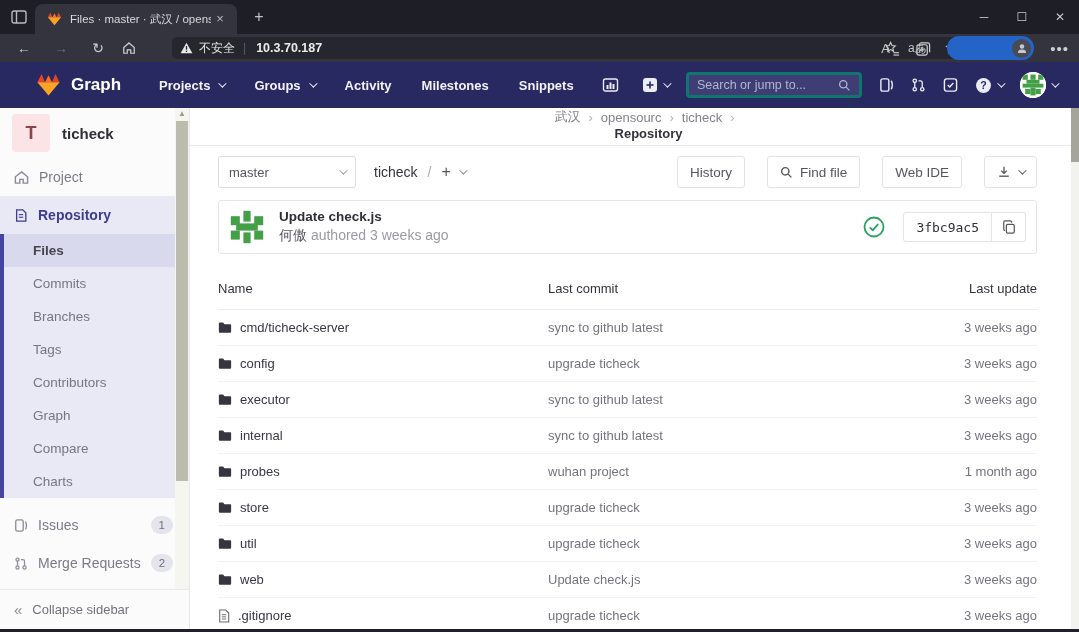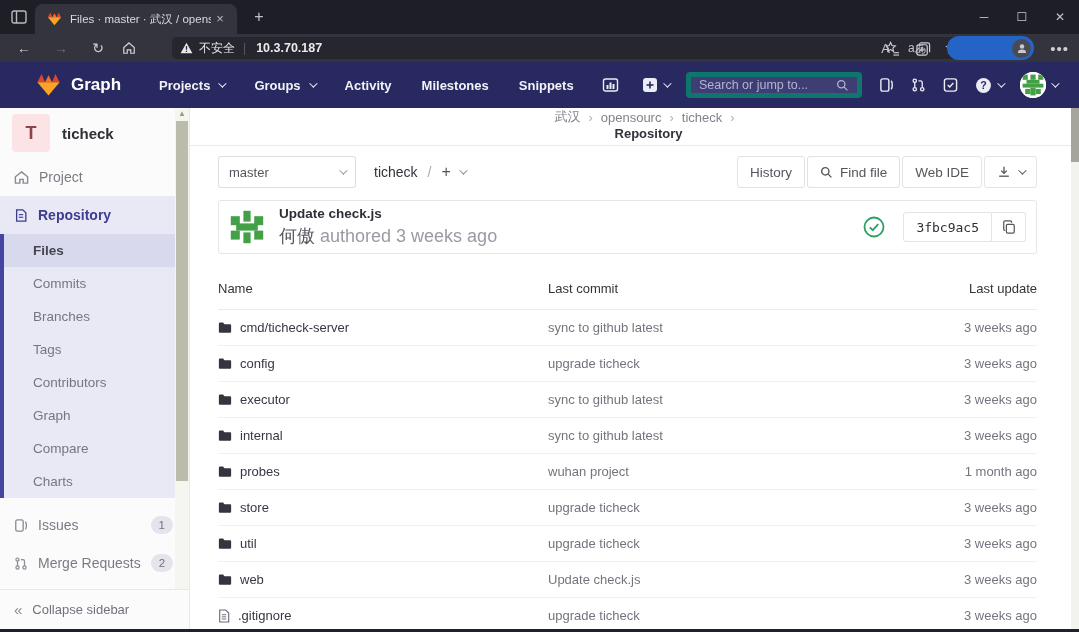--- a/index.html
+++ b/index.html
@@ -32,21 +32,21 @@
 
   
   .gl-navbar { position:absolute; left:0; top:62px; width:1079px; height:46px; background:#292961; display:flex; align-items:center; }
   .gl-logo { display:flex; align-items:center; margin-left:36px; gap:10px; }
   .gl-logo-text { color:#fff; font-size:17px; font-weight:bold; }
   .gl-menu { display:flex; align-items:center; margin-left:38px; gap:30px; list-style:none; }
   .gl-menu-item { color:#f2f2fa; font-size:13px; font-weight:bold; display:flex; align-items:center; gap:8px; white-space:nowrap; }
   .chev { width:6px; height:6px; border-right:1.5px solid currentColor; border-bottom:1.5px solid currentColor; transform:rotate(45deg) translateY(-2px); display:inline-block; }
   .gl-chart-btn { margin-left:28px; }
   .gl-right { margin-left:auto; display:flex; align-items:center; gap:17px; margin-right:22px; }
-  .gl-search { width:176px; height:26px; background:#3e3d74; border:5px solid #0f766e; border-radius:4px; display:flex; align-items:center; padding:0 8px; }
+  .gl-search { width:176px; height:26px; background:#3e3d74; border:3px solid #0f766e; border-radius:4px; display:flex; align-items:center; padding:0 8px; }
   .gl-search input { flex:1; background:transparent; border:none; outline:none; font-size:12.5px; color:#d6d6ea; font-family:"Liberation Sans",sans-serif; width:130px; }
   .gl-search input::placeholder { color:#b4b4d4; }
   .gl-ic { color:#ececf6; display:flex; align-items:center; gap:5px; }
   .gl-avatar { width:26px; height:26px; border-radius:50%; overflow:hidden; background:#fff; }
 
   
   .sidebar { position:absolute; left:0; top:108px; width:190px; height:521px; background:#fbfbfc; border-right:1px solid #e8e8ec; }
   .project-head { height:50px; display:flex; align-items:center; padding:0 12px; }
   .project-avatar { width:38px; height:38px; border-radius:4px; background:#fbe3e6; color:#8f4248; font-size:18px; font-weight:bold; display:flex; align-items:center; justify-content:center; }
   .project-name { margin-left:12px; font-size:15px; font-weight:bold; color:#2f2f35; }
@@ -72,27 +72,27 @@
   .breadcrumb .sep { color:#b2b2ba; margin:0 8px; }
   .breadcrumb .current { color:#32323a; font-weight:bold; }
   .controls { margin:10px 42px 0 28px; display:flex; align-items:center; }
   .branch-select { width:138px; height:32px; border:1px solid #dcdce2; border-radius:3px; background:#fff; display:flex; align-items:center; padding:0 10px; font-size:13px; color:#55555d; }
   .branch-select .chev { margin-left:auto; color:#9a9aa2; }
   .path-crumb { display:flex; align-items:center; margin-left:18px; gap:10px; font-size:14px; }
   .path-crumb .proj { color:#33333b; text-decoration:none; }
   .path-crumb .slash { color:#a8a8b0; }
   .path-plus { color:#55555d; font-size:16px; display:flex; align-items:center; gap:8px; }
   .path-plus .chev { color:#8a8a92; }
-  .ctrl-right { margin-left:auto; display:flex; align-items:flex-end; gap:2px; }
+  .ctrl-right { margin-left:auto; display:flex; align-items:flex-end; gap:22px; }
   .btn { height:32px; border:1px solid #e2e2e8; border-radius:3px; background:#fff; color:#55555d; font-size:13.5px; display:flex; align-items:center; padding:0 12px; gap:7px; font-family:"Liberation Sans",sans-serif; }
   .commit-box { margin:12px 42px 0 28px; height:54px; border:1px solid #e6e6ea; border-radius:3px; display:flex; align-items:center; padding:0 10px; }
   .commit-avatar { width:36px; height:36px; border-radius:4px; overflow:hidden; flex:0 0 36px; }
   .commit-text { margin-left:14px; }
   .commit-title { font-size:13.5px; font-weight:bold; color:#2e2e36; }
-  .commit-sub { font-size:18px; margin-top:3px; }
+  .commit-sub { font-size:14px; margin-top:3px; }
   .commit-author { color:#55555d; }
   .commit-authored { color:#9a9aa4; }
   .commit-right { margin-left:auto; display:flex; align-items:center; }
   .sha-group { display:flex; margin-left:18px; }
   .sha-box { height:30px; border:1px solid #e3e3e9; border-radius:3px 0 0 3px; display:flex; align-items:center; padding:0 12px; font-family:"DejaVu Sans Mono", monospace; font-size:13px; color:#2f2f38; }
   .copy-btn { height:30px; width:34px; border:1px solid #e3e3e9; border-left:none; border-radius:0 3px 3px 0; background:#fff; display:flex; align-items:center; justify-content:center; }
 
   .tree-table { margin:14px 42px 0 28px; width:819px; }
   .thead { display:flex; align-items:center; height:42px; border-bottom:1px solid #eaeaef; font-size:13px; color:#32323a; }
   .tr { display:flex; align-items:center; height:36px; border-bottom:1px solid #f1f1f4; font-size:13px; }

